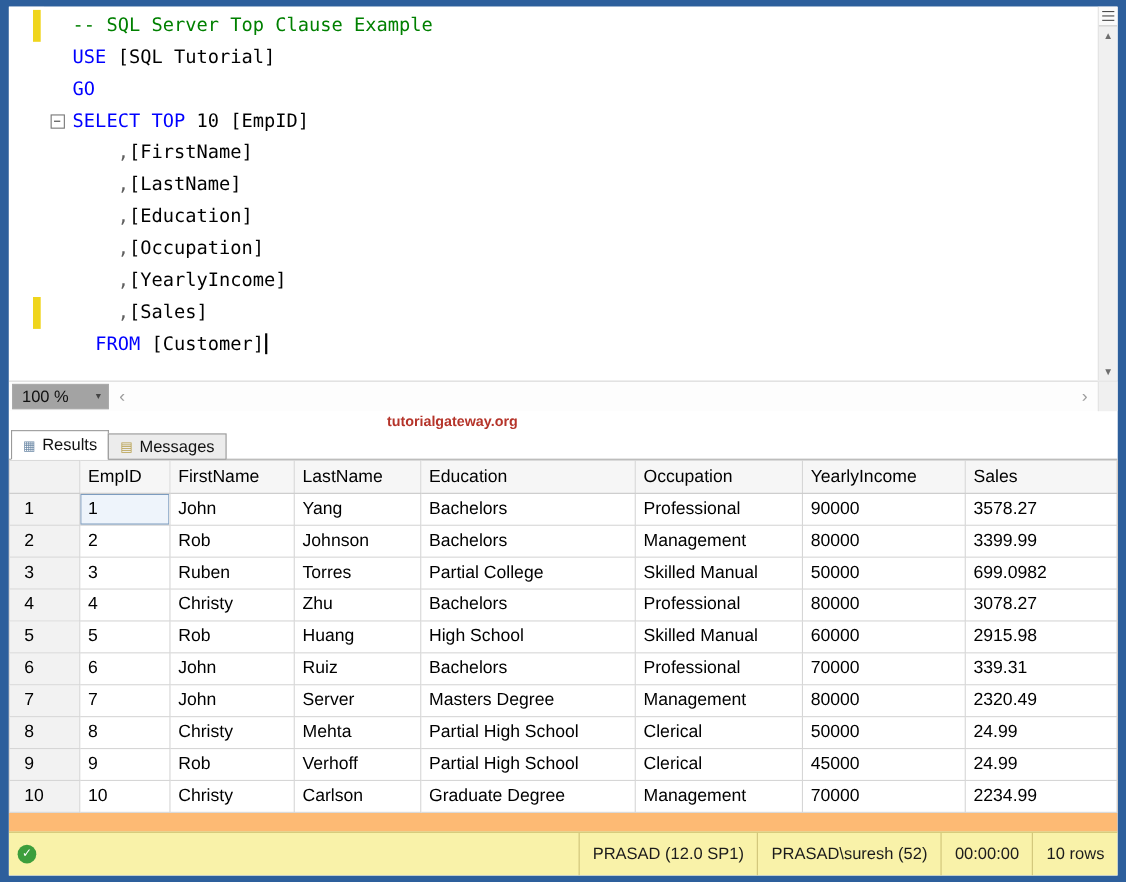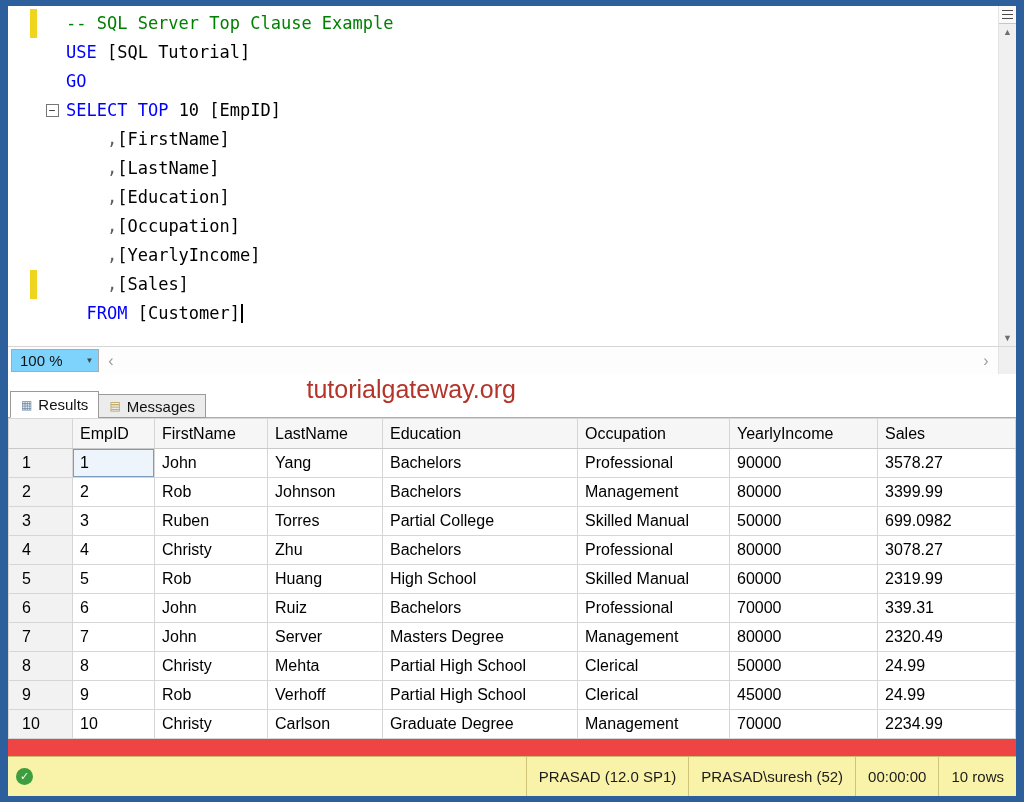--- a/index.html
+++ b/index.html
@@ -30,42 +30,42 @@
   .caret{display:inline-block;width:2px;height:19px;background:#000;vertical-align:-4px;margin-left:1px}
 
   .vscroll{width:18px;background:#f0f0f0;border-left:1px solid #e3e3e3;display:flex;flex-direction:column}
   .splitter{height:18px;background:#fafafa;border-bottom:1px solid #c6c6c6;padding:4px 3px;display:flex;flex-direction:column;justify-content:space-between}
   .grip-line{height:1px;background:#4a4a4a}
   .sbtn{height:16px;color:#6e6e6e;font-size:9px;text-align:center;line-height:16px;cursor:default}
   .vtrack{flex:1}
 
   
   .zoom-row{height:28px;display:flex;align-items:center;background:#fdfdfd;border-top:1px solid #d6d6d6}
-  .zoom-combo{width:88px;height:23px;margin-left:3px;border:1px solid #ababab;background:#7dd3fc;display:flex;align-items:center;font-size:15px;color:#111}
+  .zoom-combo{width:88px;height:23px;margin-left:3px;border:1px solid #ababab;background:#a3a3a3;display:flex;align-items:center;font-size:15px;color:#111}
   .zoom-value{flex:1;padding-left:8px}
   .zoom-arrow{width:17px;font-size:8px;color:#444;text-align:center}
   .hscroll{flex:1;height:100%;display:flex;align-items:center;color:#9d9d9d;font-size:16px}
   .hbtn{width:24px;text-align:center}
   .htrack{flex:1}
   .corner{width:18px;height:100%;background:#f0f0f0;border-left:1px solid #e3e3e3}
 
   
   .tab-strip{height:44px;position:relative;background:#fff;border-bottom:1px solid #adadad}
-  .watermark{position:absolute;top:1px;left:0;right:20%;text-align:center;font-weight:normal;font-size:25px;color:var(--watermark,#b5342a)}
+  .watermark{position:absolute;top:1px;left:0;right:20%;text-align:center;font-weight:bold;font-size:13px;color:var(--watermark,#b5342a)}
   .tabs{position:absolute;left:2px;bottom:-1px;display:flex;align-items:flex-end}
   .tab{display:flex;align-items:center;gap:6px;padding:0 10px;font-size:15px;color:#111;
     border:1px solid #9a9a9a;background:#ececec;height:24px;cursor:default;white-space:nowrap}
   .tab.active{background:#fff;height:27px;border-bottom:1px solid #fff}
   .tab + .tab{margin-left:-1px}
   .tab-icon{font-size:12px;line-height:1}
   .ticon-results{color:#6f8ba8}
   .ticon-messages{color:#b79f4b}
 
   
-  .grid-area{flex:1;background:#ef4444;overflow:hidden}
+  .grid-area{flex:1;background:#fdba74;overflow:hidden}
   table{border-collapse:collapse;table-layout:fixed;width:100%;background:#fff;font-size:16px;color:#000}
   th,td{border:1px solid #d6d6d6;height:29px;padding:0 4px 0 7px;text-align:left;font-weight:normal;
     overflow:hidden;white-space:nowrap}
   thead th{background:#f6f6f6;height:30px;border-bottom:1px solid #c9c9c9}
   .rowhead{background:#f2f2f2;padding-left:13px}
   td.sel{box-shadow:inset 0 0 0 1px #7c9cbf;background:#eef4fb}
 
   
   .status{height:40px;background:var(--statusbar-bg,#f9f2a9);display:flex;align-items:stretch;
     font-size:15px;color:#1c1c1c;border-top:1px solid #c9bd6b}
@@ -219,21 +219,21 @@
             <td>3078.27</td>
           </tr>
           <tr>
             <th class="rowhead">5</th>
             <td>5</td>
             <td>Rob</td>
             <td>Huang</td>
             <td>High School</td>
             <td>Skilled Manual</td>
             <td>60000</td>
-            <td>2319.99</td>
+            <td>2915.98</td>
           </tr>
           <tr>
             <th class="rowhead">6</th>
             <td>6</td>
             <td>John</td>
             <td>Ruiz</td>
             <td>Bachelors</td>
             <td>Professional</td>
             <td>70000</td>
             <td>339.31</td>

